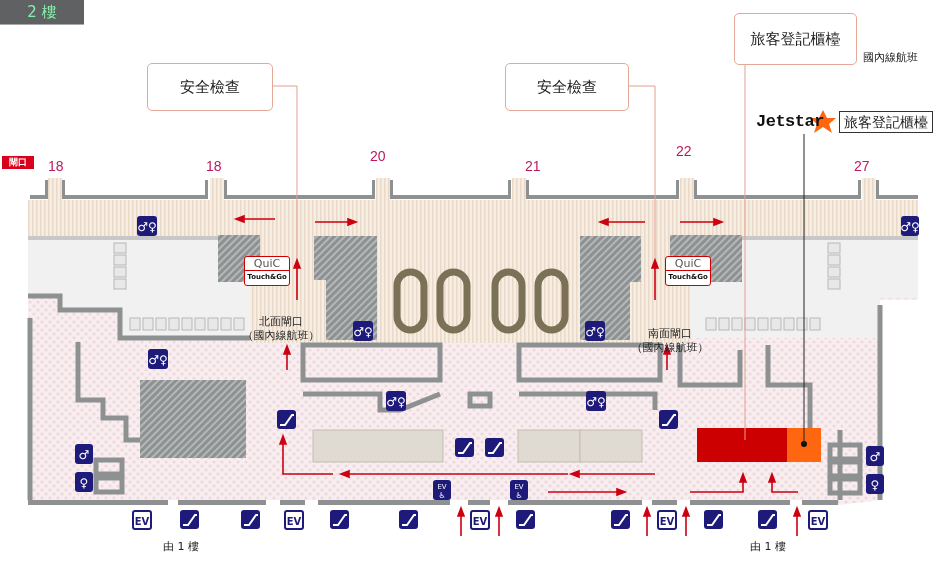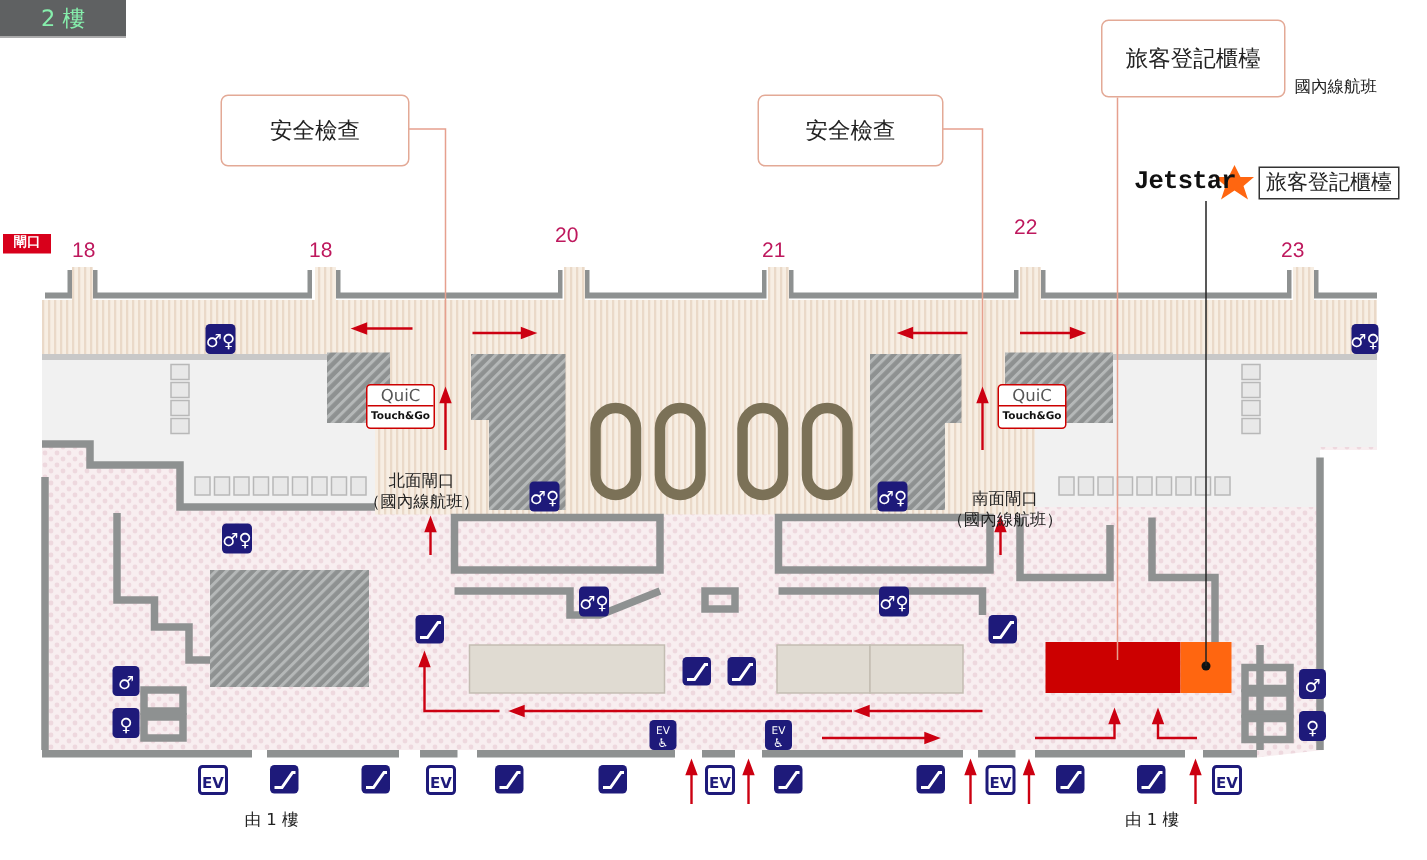--- a/index.html
+++ b/index.html
@@ -334,23 +334,23 @@
         <text x="519" y="498" font-size="8" fill="#fff" text-anchor="middle">♿</text>
       </g>
   </g>
 
   <polygon points="823,110 827,118 836,118 829,124 832,133 823,127 814,133 817,124 810,118 819,118" fill="#ff6610"></polygon>
 </svg>
 
 <div class="abs gate-no" style="left:48px;top:158px">18</div>
 <div class="abs gate-no" style="left:206px;top:158px">18</div>
 <div class="abs gate-no" style="left:370px;top:148px">20</div>
-<div class="abs gate-no" style="left:508px;top:158px">21</div>
+<div class="abs gate-no" style="left:525px;top:158px">21</div>
 <div class="abs gate-no" style="left:676px;top:143px">22</div>
-<div class="abs gate-no" style="left:854px;top:158px">23</div>
+<div class="abs gate-no" style="left:854px;top:158px">27</div>
 
 <div class="abs exit-badge">閘口</div>
 
 <div class="abs callout" style="left:147px;top:63px;width:124px;height:46px">安全檢查</div>
 <div class="abs callout" style="left:505px;top:63px;width:122px;height:46px">安全檢查</div>
 <div class="abs callout" style="left:734px;top:13px;width:121px;height:50px">旅客登記櫃檯</div>
 <div class="abs small-txt" style="left:863px;top:50px">國內線航班</div>
 
 <div class="abs jetstar" style="left:756px;top:112px">Jetstar</div>
 <div class="abs jet-box" style="left:839px;top:111px">旅客登記櫃檯</div>

